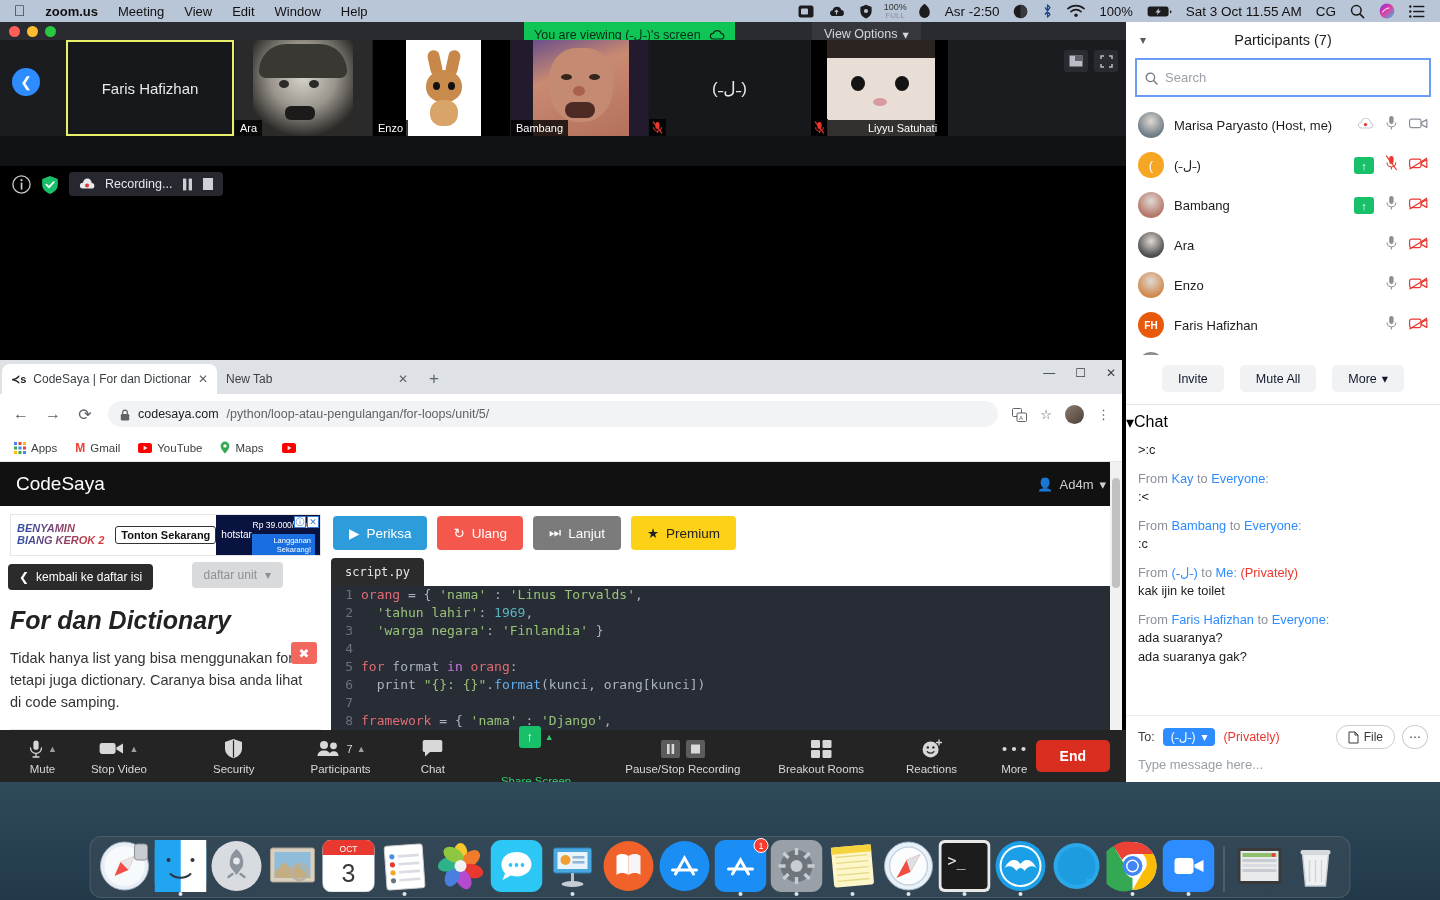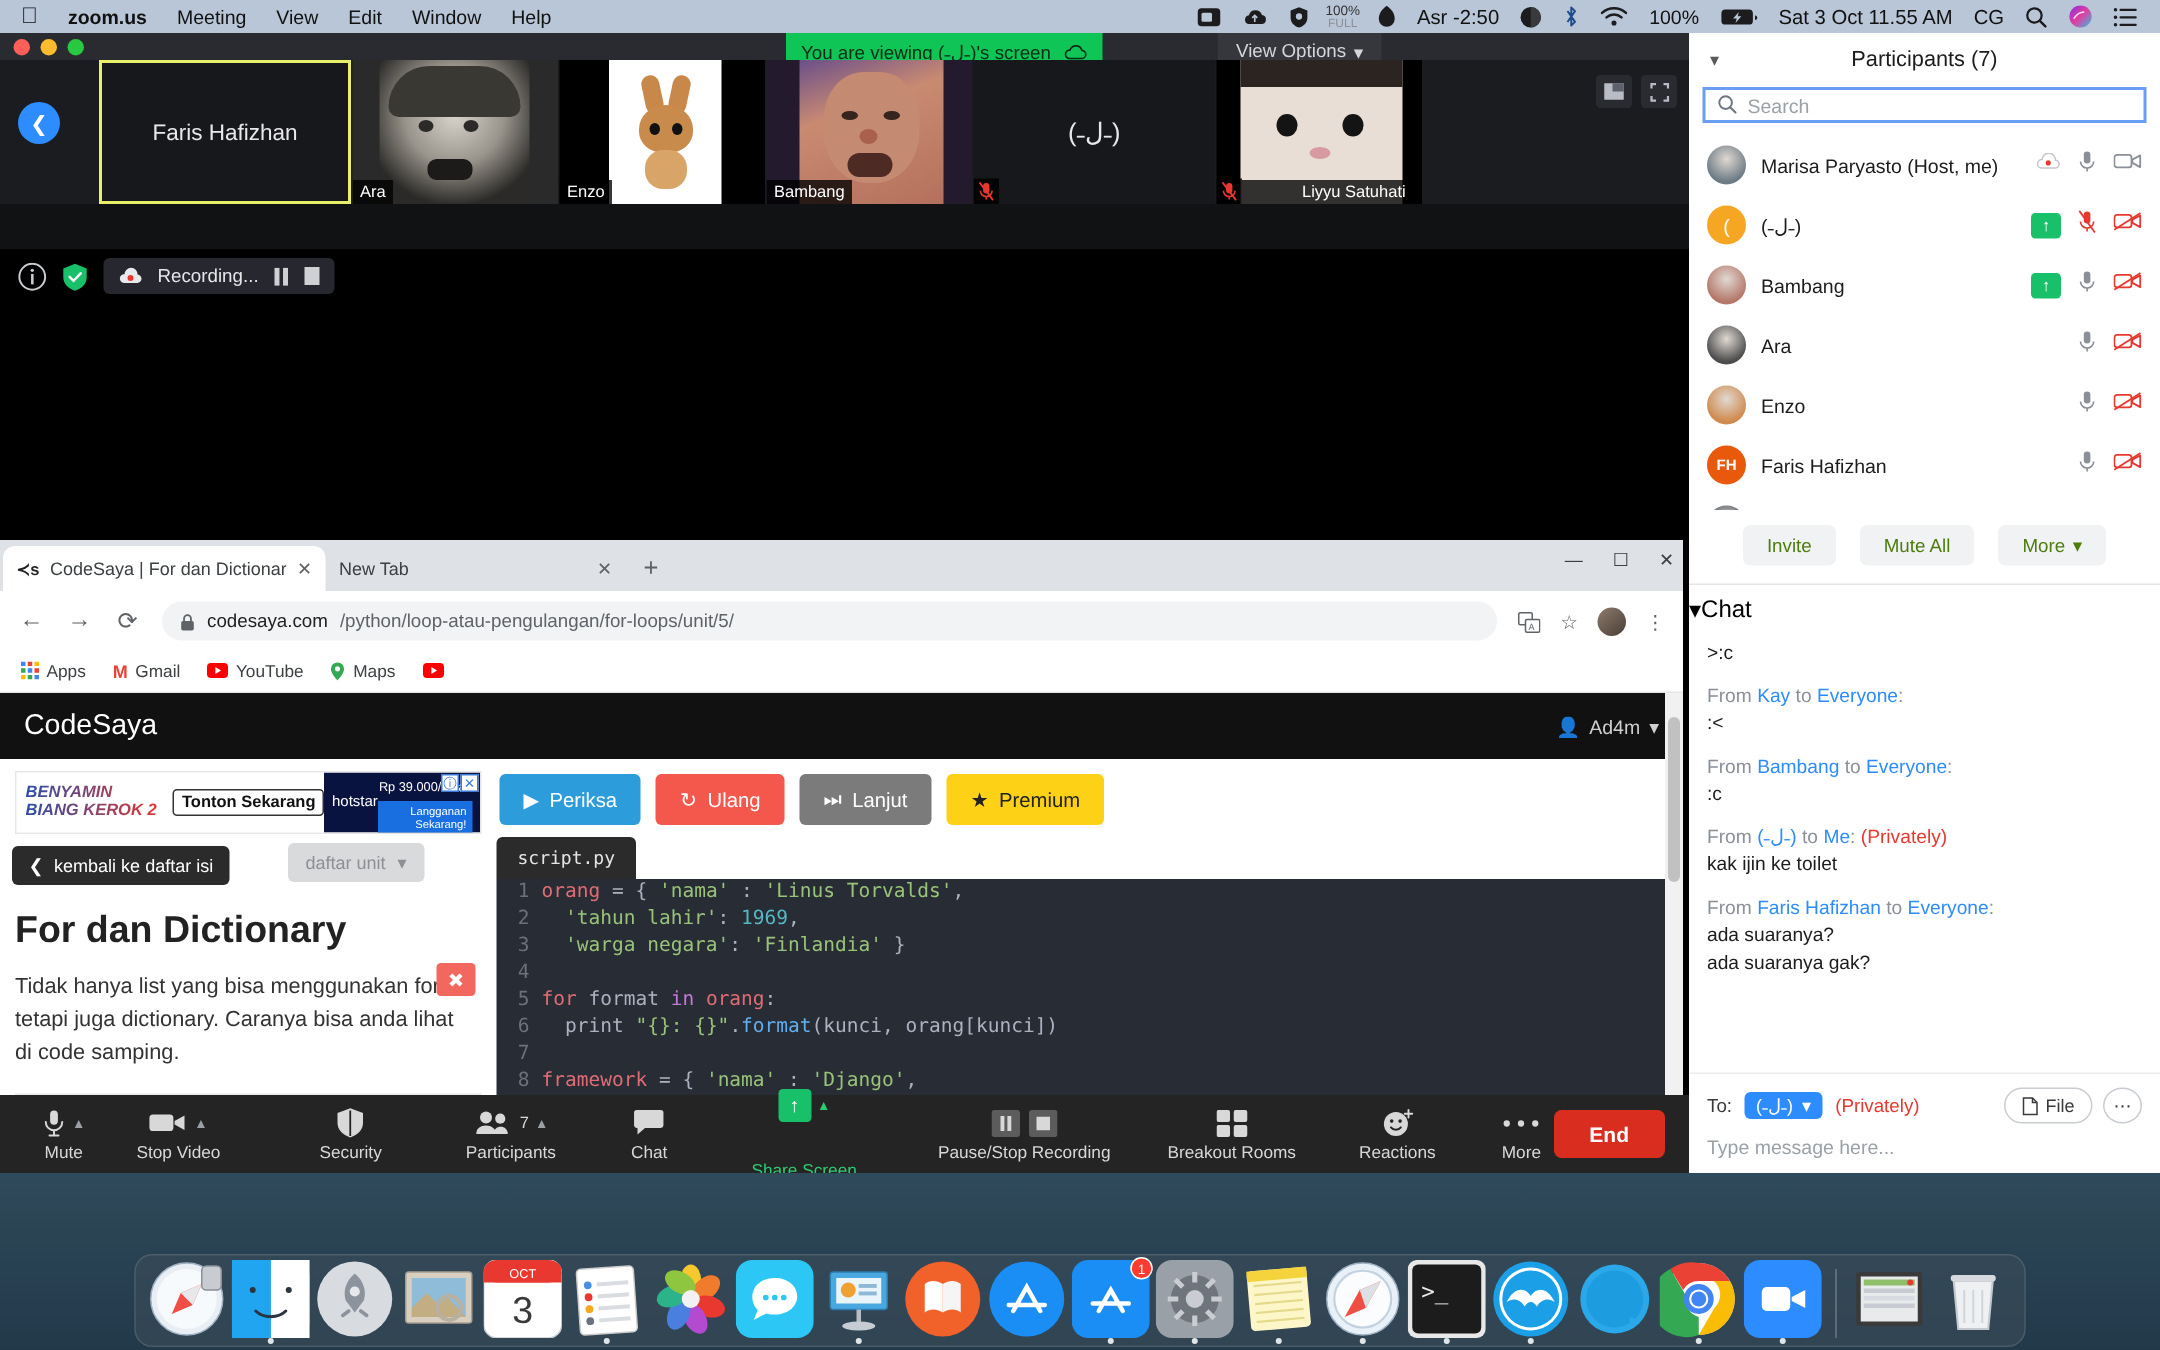--- a/index.html
+++ b/index.html
@@ -122,21 +122,21 @@
   .hotstar { color: #fff; font-size: 10px; line-height: 1; }
   .adprice { color: #fff; font-size: 8.5px; text-align: right; }
   .adcta { background: #1a6fe0; color: #fff; font-size: 7.5px; padding: 2px 4px; margin-top: 2px; }
   .ad-close { position: absolute; right: 1px; top: 1px; display: flex; gap: 1px; }
   .ad-close span { width: 12px; height: 12px; border: 1px solid #3a7bd5; color: #3a7bd5;
     font-size: 9px; display: flex; align-items: center; justify-content: center; background: #fff; }
   .backbtn { margin: 8px 0 0 8px; display: inline-flex; align-items: center; gap: 7px;
     background: #2b2b2b; color: #fff; font-size: 12px; padding: 6px 11px; border-radius: 4px; }
   .unitsel { position: absolute; right: 48px; top: 56px; background: #d9dadc; color: #8d8f94;
     font-size: 12px; padding: 6px 12px; border-radius: 4px; display: flex; align-items: center; gap: 8px; }
-  .h1title { font-size: 25px; font-weight: bold; color: #222; margin: 16px 0 0 10px; }
+  .h1title { font-size: 25px; font-weight: bold; color: #222; margin: 16px 0 0 10px; font-style: italic; }
   .closeX { position: absolute; right: 14px; top: 136px; width: 26px; height: 22px;
     background: #f2685f; color: #fff; border-radius: 3px; display: flex;
     align-items: center; justify-content: center; font-size: 13px; }
   .para { font-size: 14.5px; color: #333; line-height: 1.5; margin: 13px 20px 0 10px; }
   .hr-sep { margin: 16px 10px 0 10px; border-top: 1px solid #e8e8e8; }
   .instruksi { margin: 14px 10px 0 10px; background: #41d6ae; border-radius: 4px;
     padding: 11px 13px; font-size: 13.5px; color: #17212a; line-height: 1.62; }
   .instruksi b { display: block; margin-bottom: 2px; }
   code.inline { background: #fff; border: 1px solid #d5d5d5; border-radius: 2px;
     font-family: "DejaVu Sans Mono", monospace; font-size: 11.5px; padding: 1px 4px; color: #222; }
@@ -186,33 +186,33 @@
     display: flex; align-items: center; justify-content: center; color: #fff; font-size: 13px; }
   .pbadge { color: #d8d8d8; font-size: 11px; }
 
   
   .sidepanel { position: absolute; top: 22px; right: 0; width: 314px; height: 760px;
     background: #fff; display: flex; flex-direction: column; }
   .panelhdr { height: 36px; display: flex; align-items: center; position: relative; }
   .panelhdr .chev { position: absolute; left: 14px; color: #5a5a5a; font-size: 12px; }
   .panelhdr .ptitle { flex: 1 1 auto; text-align: center; font-size: 14.5px; color: #1c1c1c; }
   .searchwrap { padding: 0 9px 8px 9px; }
-  .searchbox { height: 24px; border: 2px solid #6b9df5; border-radius: 0;
+  .searchbox { height: 39px; border: 2px solid #6b9df5; border-radius: 0;
     display: flex; align-items: center; gap: 7px; padding: 0 8px; }
   .searchbox .sph { color: #9aa0a6; font-size: 13px; }
   .plist { flex: 0 0 auto; height: 250px; overflow: hidden; }
   .prow { height: 40px; display: flex; align-items: center; padding: 0 12px; gap: 10px; }
   .pav { width: 26px; height: 26px; border-radius: 50%; flex: 0 0 auto; overflow: hidden;
     display: flex; align-items: center; justify-content: center; font-size: 10px;
     color: #fff; font-weight: bold; }
   .pname { flex: 1 1 auto; font-size: 13px; color: #1c1c1c; white-space: nowrap; overflow: hidden; }
   .picons { display: flex; align-items: center; gap: 11px; }
   .pbtns { display: flex; justify-content: center; gap: 16px; padding: 10px 0 12px;
     border-bottom: 1px solid #e6e6e6; }
-  .pbtn { background: #f1f2f4; color: #4d7c0f; font-size: 12.5px; padding: 6px 16px;
+  .pbtn { background: #f1f2f4; color: #0f172a; font-size: 12.5px; padding: 6px 16px;
     border-radius: 5px; display: flex; align-items: center; gap: 5px; }
   .chathdr { height: 34px; display: flex; align-items: center; position: relative; }
   .chatbody { flex: 1 1 auto; padding: 2px 12px 0 12px; overflow: hidden; }
   .cmsg { margin-bottom: 10px; font-size: 12.8px; line-height: 1.45; }
   .cfrom { color: #8a8f98; }
   .cfrom .who { color: #2d8cff; }
   .cfrom .priv { color: #e8382f; }
   .ctextline { color: #1c1c1c; }
   .chatfoot { border-top: 1px solid #ececec; padding: 9px 12px 10px 12px; }
   .torow { display: flex; align-items: center; gap: 8px; font-size: 12.5px; color: #3a3a3a; }

